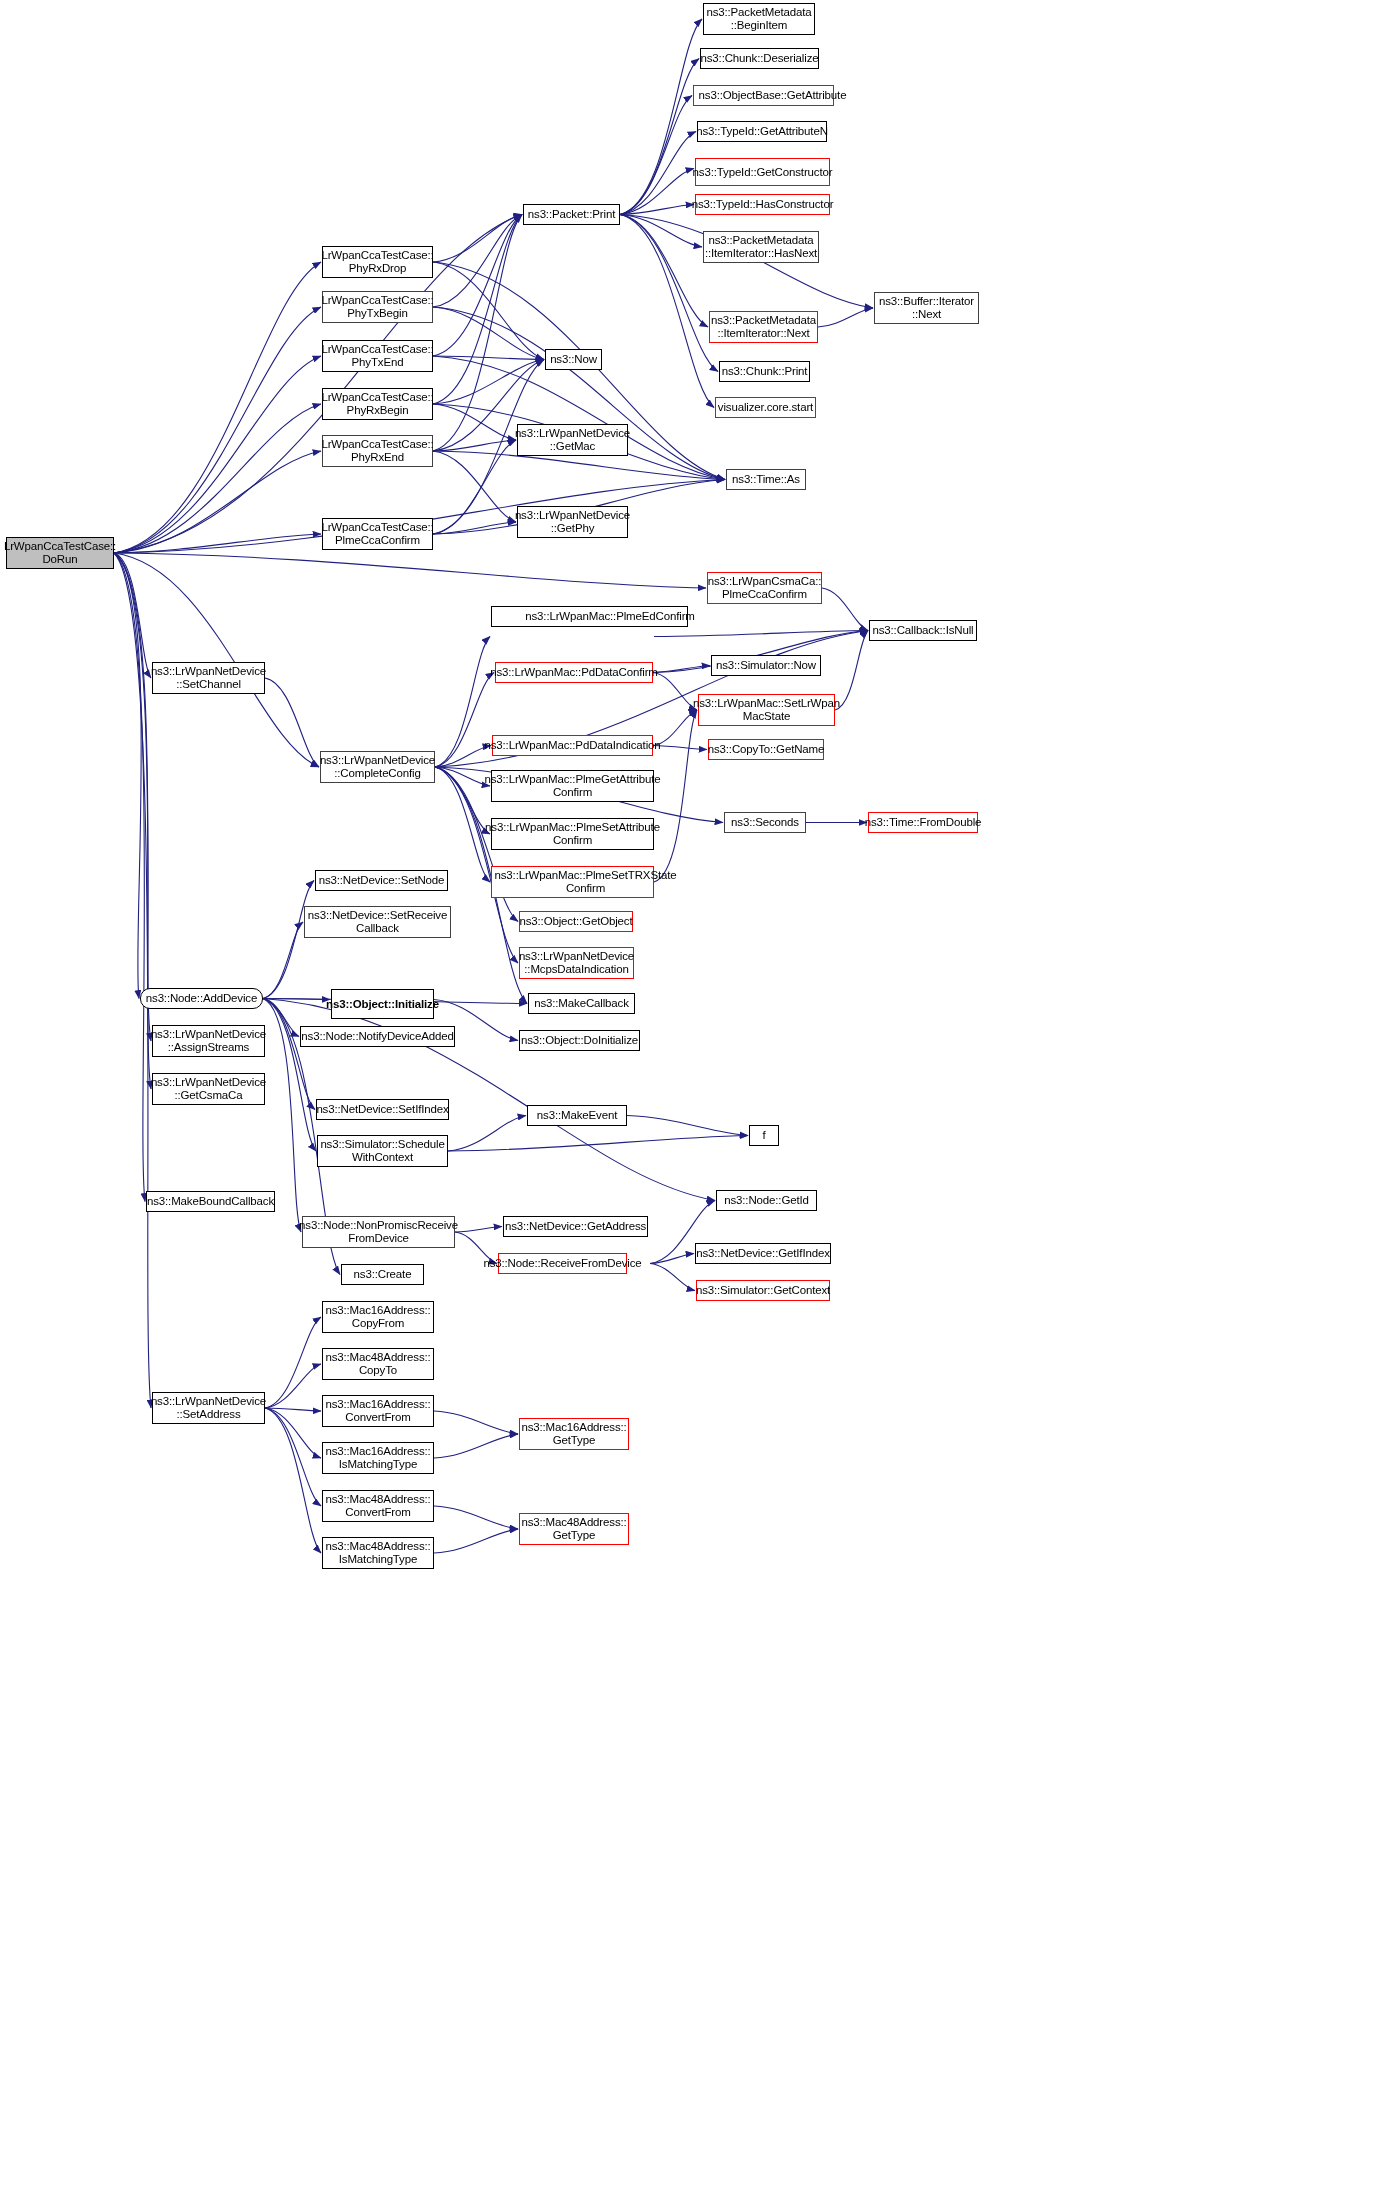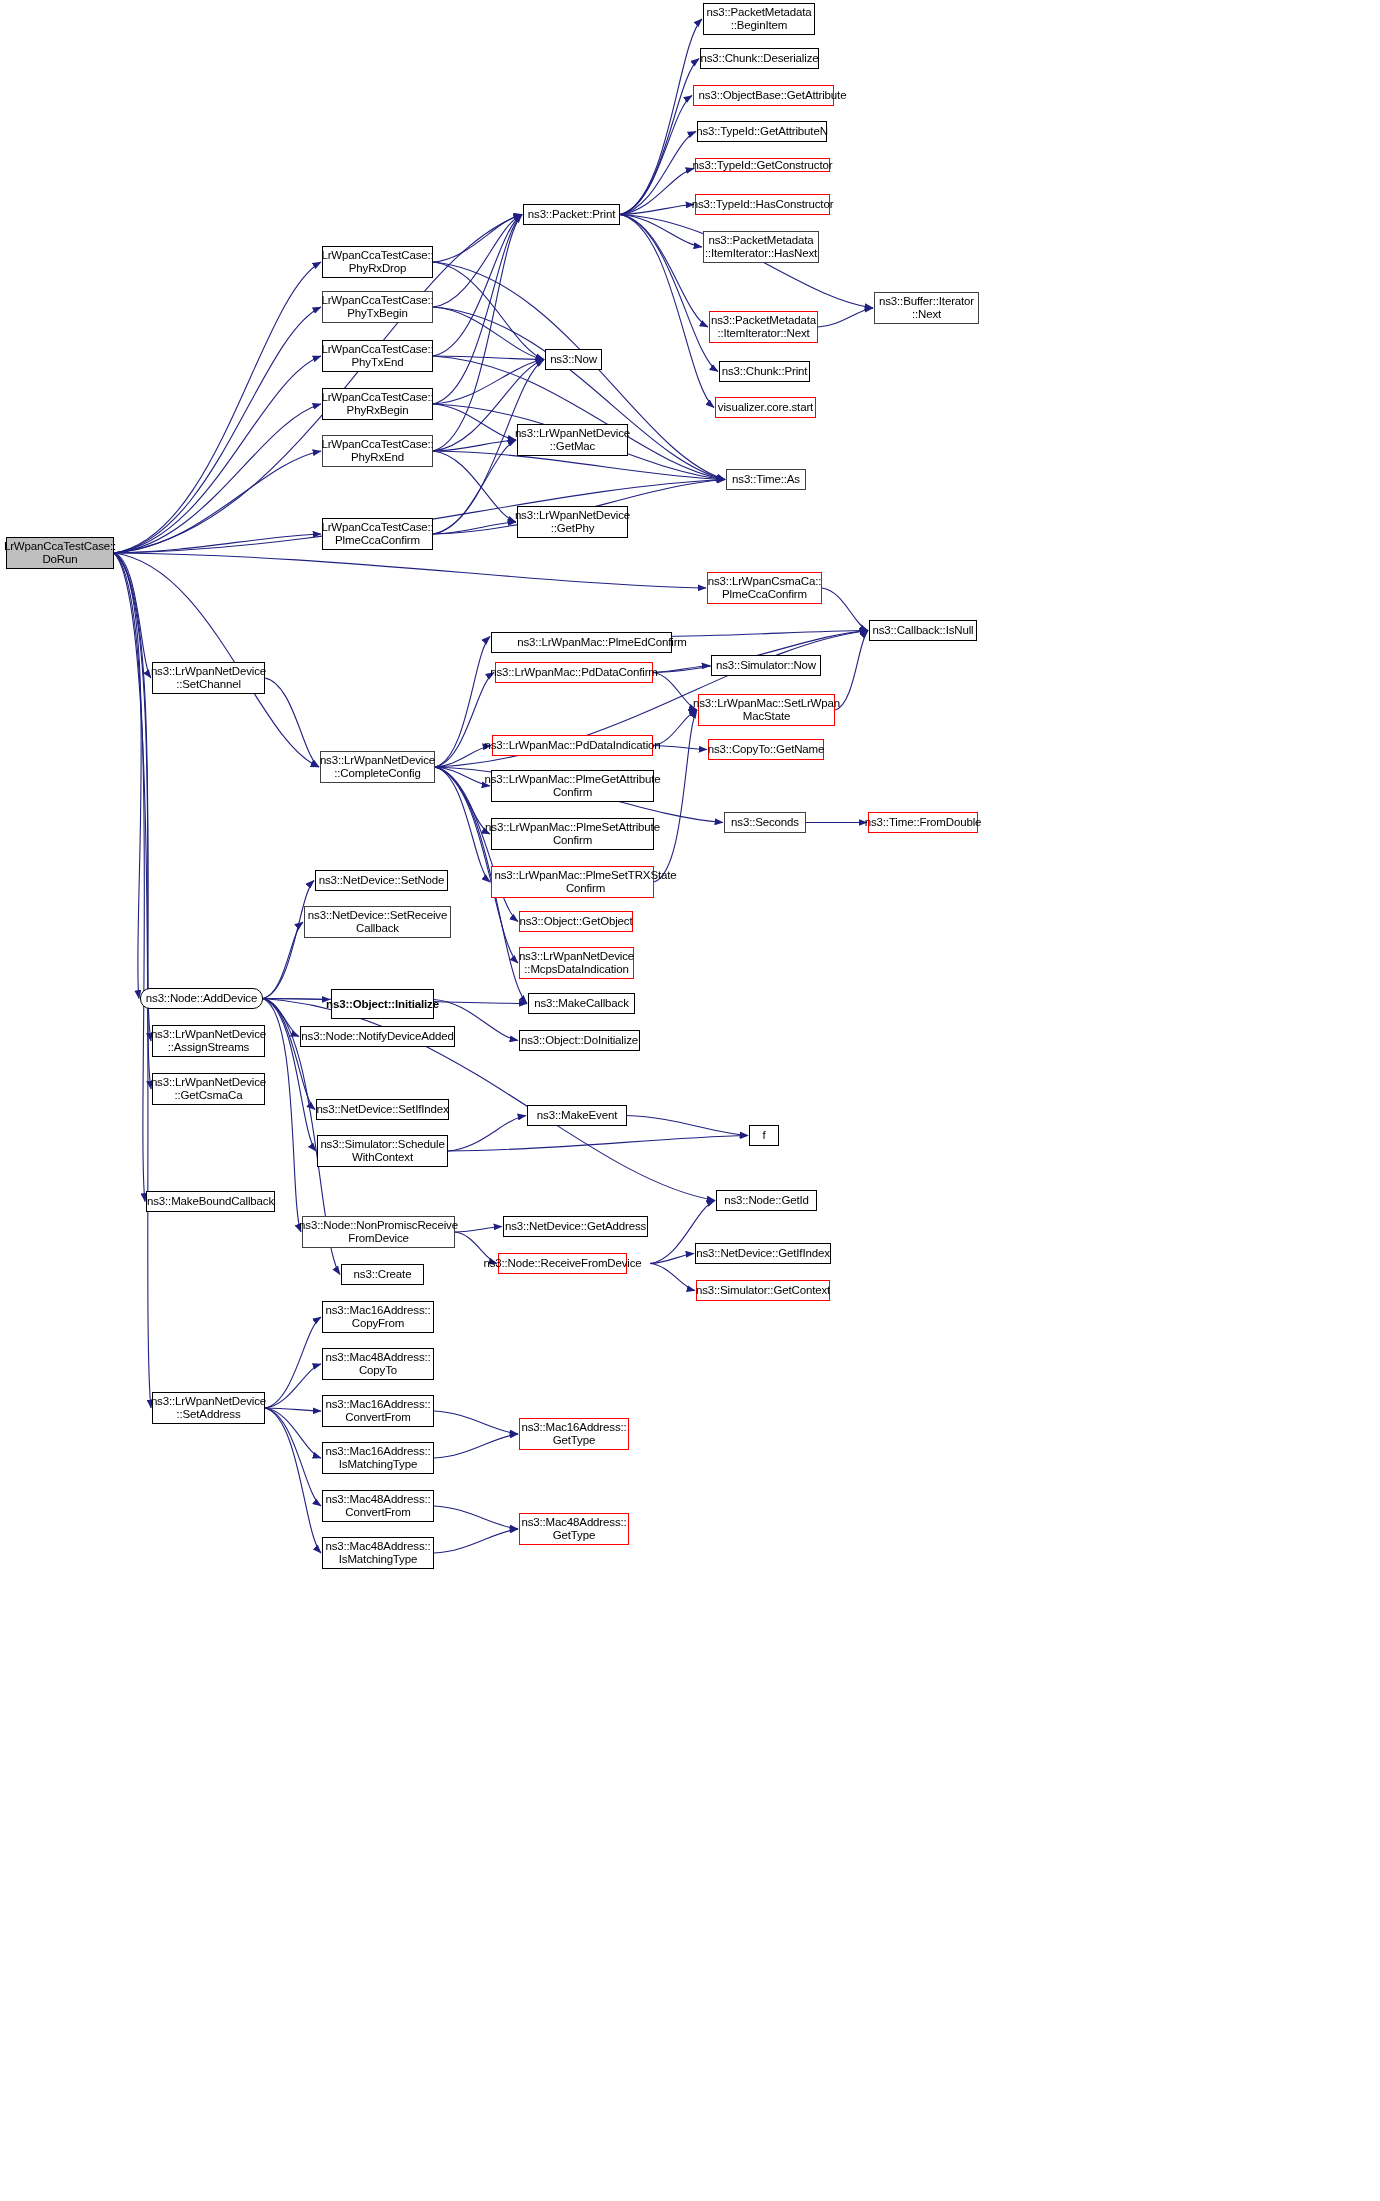--- a/index.html
+++ b/index.html
@@ -176,21 +176,21 @@
       <div class="node black" style="left: 545px; top: 349px; width: 57px; height: 21px;">ns3::Now</div>
       <div class="node black" style="left: 517px; top: 424px; width: 111px; height: 32px;">ns3::LrWpanNetDevice
 ::GetMac</div>
       <div class="node black" style="left: 517px; top: 506px; width: 111px; height: 32px;">ns3::LrWpanNetDevice
 ::GetPhy</div>
       <div class="node black" style="left: 703px; top: 3px; width: 112px; height: 32px;">ns3::PacketMetadata
 ::BeginItem</div>
       <div class="node black" style="left: 700px; top: 48px; width: 119px; height: 21px;">ns3::Chunk::Deserialize</div>
       <div class="node red" style="left: 693px; top: 85px; width: 141px; height: 21px; padding-left: 20px;">ns3::ObjectBase::GetAttribute</div>
       <div class="node black" style="left: 697px; top: 121px; width: 130px; height: 21px;">ns3::TypeId::GetAttributeN</div>
-      <div class="node red" style="left: 695px; top: 158px; width: 135px; height: 14px;">ns3::TypeId::GetConstructor</div>
+      <div class="node red" style="left: 695px; top: 158px; width: 135px; height: 28px;">ns3::TypeId::GetConstructor</div>
       <div class="node red" style="left: 695px; top: 194px; width: 135px; height: 21px;">ns3::TypeId::HasConstructor</div>
       <div class="node thick" style="left: 703px; top: 231px; width: 116px; height: 32px;">ns3::PacketMetadata
 ::ItemIterator::HasNext</div>
       <div class="node red" style="left: 709px; top: 311px; width: 109px; height: 32px;">ns3::PacketMetadata
 ::ItemIterator::Next</div>
       <div class="node black" style="left: 719px; top: 361px; width: 91px; height: 21px;">ns3::Chunk::Print</div>
       <div class="node red" style="left: 715px; top: 397px; width: 101px; height: 21px;">visualizer.core.start</div>
       <div class="node thick" style="left: 726px; top: 469px; width: 80px; height: 21px;">ns3::Time::As</div>
       <div class="node red" style="left: 707px; top: 572px; width: 115px; height: 32px;">ns3::LrWpanCsmaCa::
 PlmeCcaConfirm</div>
@@ -200,21 +200,21 @@
       <div class="node black" style="left: 711px; top: 655px; width: 110px; height: 21px;">ns3::Simulator::Now</div>
       <div class="node red" style="left: 698px; top: 694px; width: 137px; height: 32px;">ns3::LrWpanMac::SetLrWpan
 MacState</div>
       <div class="node red" style="left: 708px; top: 739px; width: 116px; height: 21px;">ns3::CopyTo::GetName</div>
       <div class="node thick" style="left: 724px; top: 812px; width: 82px; height: 21px;">ns3::Seconds</div>
       <div class="node red" style="left: 868px; top: 812px; width: 110px; height: 21px;">ns3::Time::FromDouble</div>
       <div class="node black" style="left: 152px; top: 662px; width: 113px; height: 32px;">ns3::LrWpanNetDevice
 ::SetChannel</div>
       <div class="node thick" style="left: 320px; top: 751px; width: 115px; height: 32px;">ns3::LrWpanNetDevice
 ::CompleteConfig</div>
-      <div class="node black" style="left: 491px; top: 632px; width: 181px; height: 21px; padding-left: 43px;">ns3::LrWpanMac::PlmeEdConfirm</div>
+      <div class="node black" style="left: 491px; top: 606px; width: 197px; height: 21px; padding-left: 43px;">ns3::LrWpanMac::PlmeEdConfirm</div>
       <div class="node red" style="left: 495px; top: 662px; width: 158px; height: 21px;">ns3::LrWpanMac::PdDataConfirm</div>
       <div class="node red" style="left: 492px; top: 735px; width: 161px; height: 21px;">ns3::LrWpanMac::PdDataIndication</div>
       <div class="node black" style="left: 491px; top: 770px; width: 163px; height: 32px;">ns3::LrWpanMac::PlmeGetAttribute
 Confirm</div>
       <div class="node black" style="left: 491px; top: 818px; width: 163px; height: 32px;">ns3::LrWpanMac::PlmeSetAttribute
 Confirm</div>
       <div class="node red" style="left: 491px; top: 866px; width: 163px; height: 32px; padding-left: 28px;">ns3::LrWpanMac::PlmeSetTRXState
 Confirm</div>
       <div class="node red" style="left: 519px; top: 911px; width: 114px; height: 21px;">ns3::Object::GetObject</div>
       <div class="node red" style="left: 519px; top: 947px; width: 115px; height: 32px;">ns3::LrWpanNetDevice

